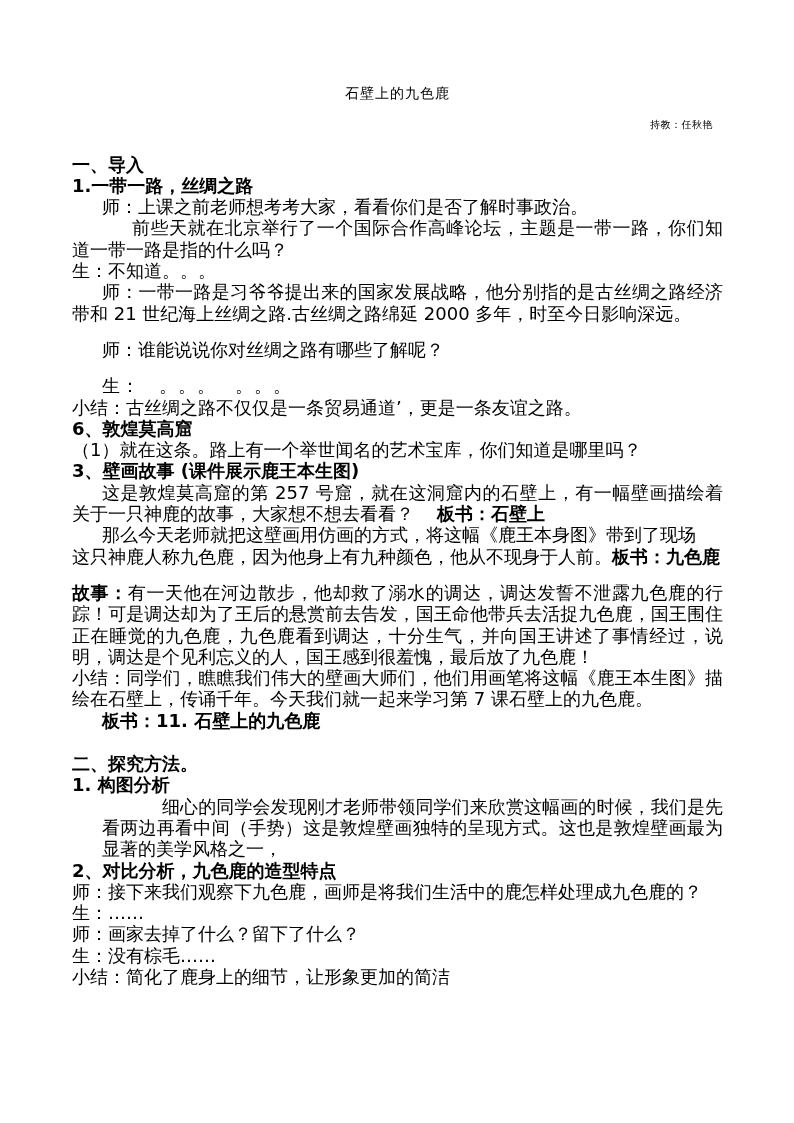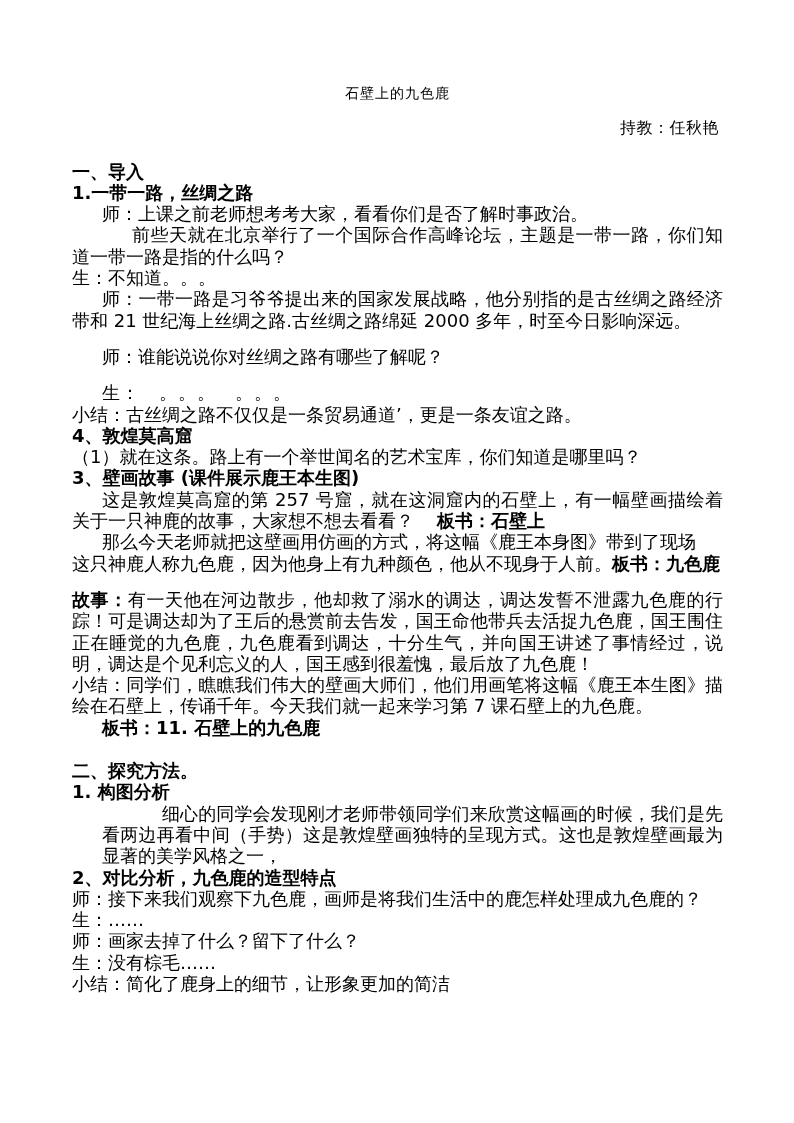--- a/index.html
+++ b/index.html
@@ -26,22 +26,22 @@
   .doc-title {
     text-align: center;
     font-size: 14px;
     font-weight: normal;
     letter-spacing: 1px;
     margin: 22px 0 0 0;
     line-height: 1.4;
   }
   .byline {
     text-align: right;
-    font-size: 16px;
-    margin: 14px 4px 0 0;
+    font-size: 10px;
+    margin: 14px 10px 0 0;
     letter-spacing: 0.5px;
   }
   .spacer-lg { height: 22px; }
 
   p {
     margin: 0;
     font-size: 18px;
     line-height: 21.3px;
     text-align: justify;
     text-justify: inter-ideograph;
@@ -72,21 +72,21 @@
   <p class="ind1">师：上课之前老师想考考大家，看看你们是否了解时事政治。</p>
   <p class="ind2">前些天就在北京举行了一个国际合作高峰论坛，主题是一带一路，你们知道一带一路是指的什么吗？</p>
   <p>生：不知道。。。</p>
   <p class="ind1">师：一带一路是习爷爷提出来的国家发展战略，他分别指的是古丝绸之路经济带和 21 世纪海上丝绸之路.古丝绸之路绵延 2000 多年，时至今日影响深远。</p>
 
   <p class="ind1 gap-before">师：谁能说说你对丝绸之路有哪些了解呢？</p>
 
   <p class="ind1 gap-before dots-wide">生：　。。。　。。。</p>
   <p>小结：古丝绸之路不仅仅是一条贸易通道’，更是一条友谊之路。</p>
 
-  <p class="b">4、敦煌莫高窟</p>
+  <p class="b">6、敦煌莫高窟</p>
   <p>（1）就在这条。路上有一个举世闻名的艺术宝库，你们知道是哪里吗？</p>
 
   <p class="b">3、壁画故事  (课件展示鹿王本生图)</p>
   <p class="ind1">
     <span>这是敦煌莫高窟的第 257 号窟，就在这洞窟内的石壁上，有一幅壁画描绘着关于一只神鹿的故事，大家想不想去看看？</span>
     <span>&nbsp;&nbsp;&nbsp;</span><span class="b">板书：石壁上</span>
   </p>
   <p class="ind1">那么今天老师就把这壁画用仿画的方式，将这幅《鹿王本身图》带到了现场</p>
   <p>
     <span>这只神鹿人称九色鹿，因为他身上有九种颜色，他从不现身于人前。</span><span class="b">板书：九色鹿</span>

